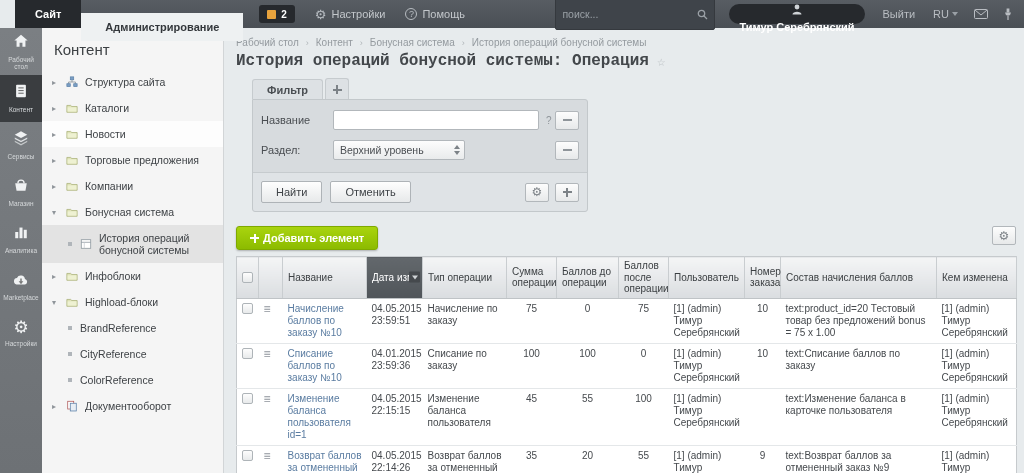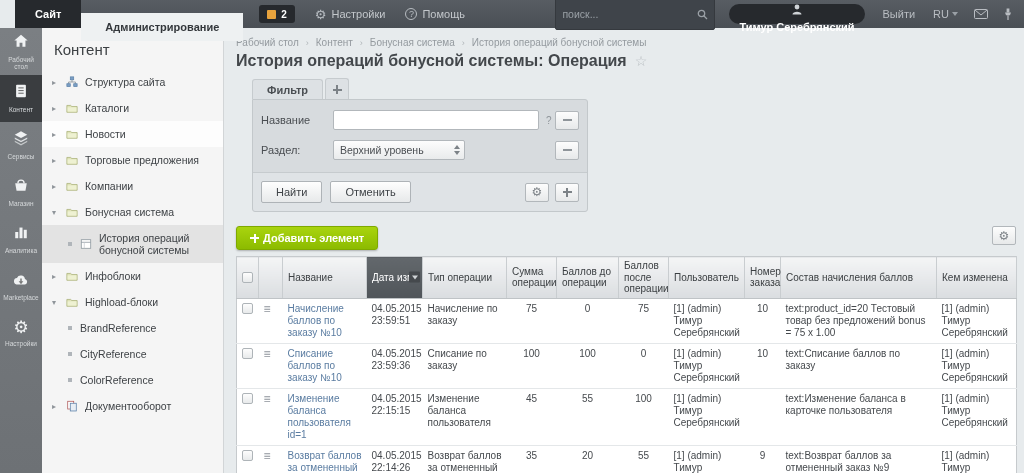--- a/index.html
+++ b/index.html
@@ -55,21 +55,21 @@
   .bullet { width:8px; flex:none; display:flex; justify-content:center; }
   .bullet::after { content:""; width:4px; height:4px; background:#b0b5ba; }
   .mi-icon { width:13px; flex:none; display:flex; align-items:center; }
 
   
   .content { position:absolute; top:28px; left:224px; right:0; bottom:0; overflow:hidden; }
   .breadcrumb { display:flex; align-items:center; gap:7px; padding:9px 12px 3px; font-size:10px; color:#949a9f; }
   .crumb { cursor:pointer; }
   .crumb-sep { color:#b0b5b9; font-size:9px; }
   .page-title { display:flex; align-items:center; gap:8px; padding:1px 12px 8px; font-size:16px; font-weight:bold;
-                color:#43474b; }
+                color:#43474b;font-family:Liberation Mono, monospace; }
   .star { color:#b9bec2; font-size:14px; font-weight:normal; cursor:pointer; }
 
   
   .filter-wrap { margin-left:12px; width:352px;padding-left:16px; }
   .filter-tabs { display:flex; align-items:flex-end; height:21px; }
   .filter-tab { background:#dde1e4; border:1px solid #c6cbce; border-bottom:none; border-radius:3px 3px 0 0;
                 padding:4px 14px 3px; font-size:11px; font-weight:bold; color:#4a4e52; cursor:pointer; }
   .filter-tab-add { width:24px; text-align:center; padding:4px 0 3px; margin-left:2px; background:#dde1e4;
                     border:1px solid #c6cbce; border-bottom:none; border-radius:3px 3px 0 0; cursor:pointer;
                     display:flex; justify-content:center; align-items:center; height:21px; }
@@ -482,21 +482,21 @@
             <td class="num">75</td>
             <td>[1] (admin) Тимур Серебрянский</td>
             <td class="num">10</td>
             <td>text:product_id=20 Тестовый товар без предложений bonus = 75 x 1.00</td>
             <td>[1] (admin) Тимур Серебрянский</td>
           </tr>
           <tr>
             <td style="text-align: center;"><span class="cb"></span></td>
             <td><span class="rowmenu">≡</span></td>
             <td class="c-name">Списание баллов по заказу №10</td>
-            <td>04.05.2015 23:59:36</td>
+            <td>04.01.2015 23:59:36</td>
             <td>Списание по заказу</td>
             <td class="num">100</td>
             <td class="num">100</td>
             <td class="num">0</td>
             <td>[1] (admin) Тимур Серебрянский</td>
             <td class="num">10</td>
             <td>text:Списание баллов по заказу</td>
             <td>[1] (admin) Тимур Серебрянский</td>
           </tr>
           <tr>

